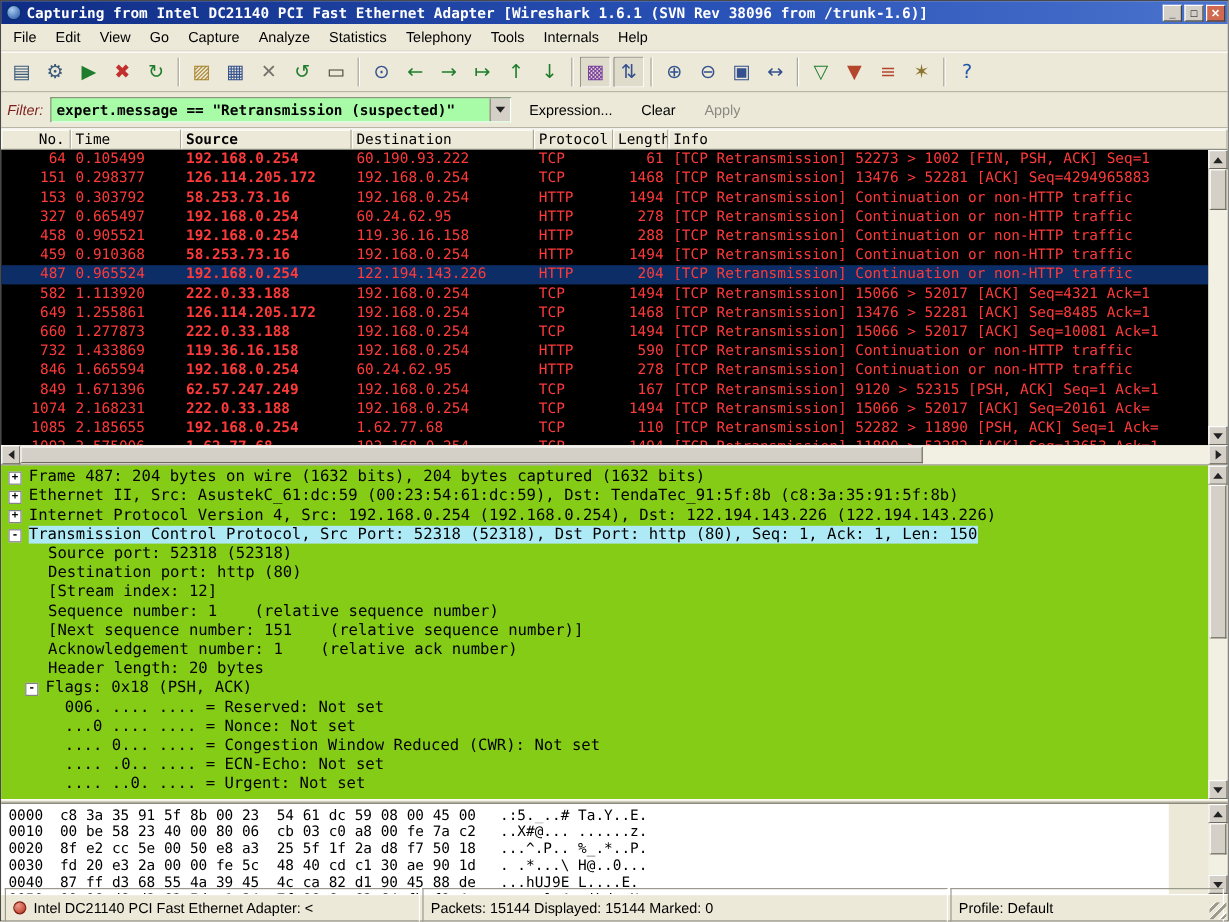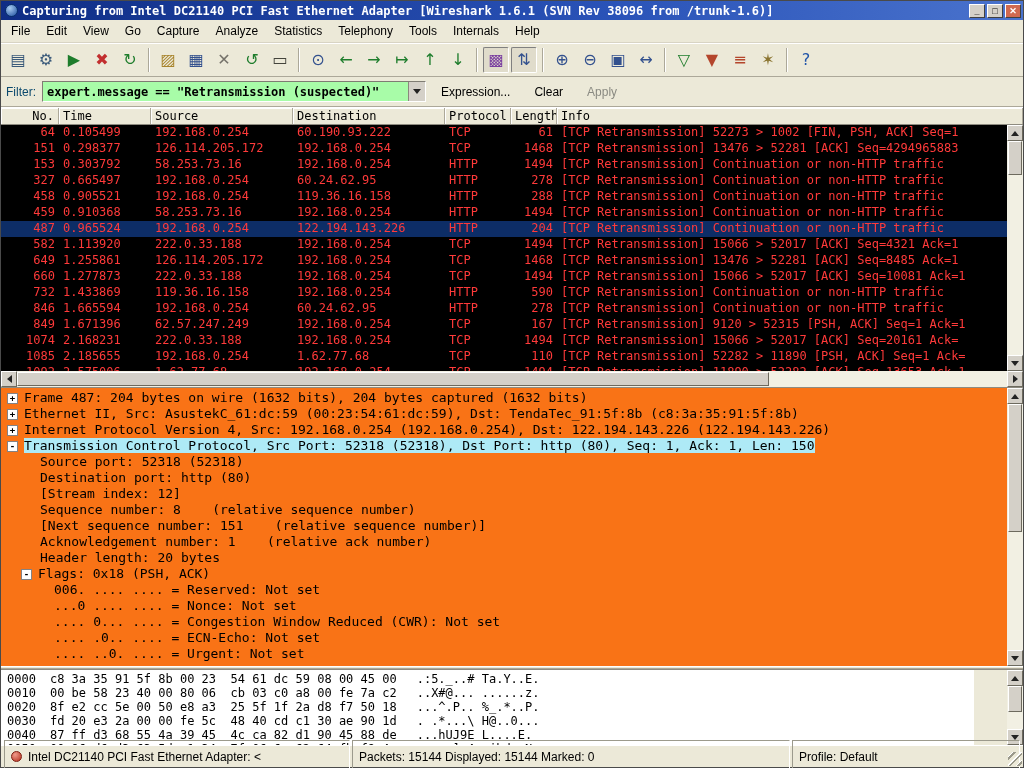--- a/index.html
+++ b/index.html
@@ -29,21 +29,21 @@
   .toolbar { height:34px; flex:none; display:flex; align-items:center; padding:0 3px;
     background:#ece9d8; border-top:1px solid #fff; border-bottom:1px solid #aca899; }
   .tb-btn { width:26px; height:26px; display:flex; align-items:center; justify-content:center;
     font:16px/26px "DejaVu Sans",sans-serif; margin:0 1px; border:1px solid transparent; border-radius:2px; }
   .tb-btn.pressed { border-color:#808080 #fff #fff #808080; background:#e0dccb; }
   .tb-sep { width:2px; height:24px; margin:0 4px; border-left:1px solid #aca899; border-right:1px solid #fff; }
 
   
   .filterbar { height:30px; flex:none; display:flex; align-items:center; gap:6px; padding:0 5px;
     background:#ece9d8; border-bottom:1px solid #aca899; font-size:12px; }
-  .filter-label { color:#0c4a6e; }
+  .filter-label { color:#7f1d1d;font-style:italic; }
   .filter-input-wrap { width:384px; height:21px; display:flex; flex:none;
     border:1px solid; border-color:#7f7c73 #fff #fff #7f7c73; background:#a8fca8; }
   .filter-input { flex:1; border:none; outline:none; background:#a8fca8;
     font:600 12px "DejaVu Sans Mono",monospace; color:#000; padding:0 4px; }
   .combo-btn { width:17px; flex:none; background:#d4d0c8; border-left:1px solid #8a877d;
     display:flex; align-items:center; justify-content:center; }
   .flat-btn { background:none; border:none; font-size:12px; padding:2px 9px; color:#000;
     font-family:"Liberation Sans",sans-serif; }
   .flat-btn.dim { color:#8a8a82; }
 
@@ -53,21 +53,21 @@
     font:12px "DejaVu Sans Mono",monospace; color:#000; overflow:hidden; }
   .hcell { padding:1px 4px; border-right:1px solid #aca899; box-shadow:inset 1px 1px 0 #fff; white-space:nowrap; overflow:hidden; }
   .list-zone { flex:none; height:246px; display:flex; }
   .list-body { flex:1; background:#000; overflow:hidden; }
   .prow { display:flex; height:16px; line-height:16px; color:#ff3a3a;
     font:12px "DejaVu Sans Mono",monospace; white-space:nowrap; }
   .prow.selected { background:#0d2d66; }
   .pcell { padding:0 4px; overflow:hidden; white-space:nowrap; }
   .c0 { width:58px; flex:none; text-align:right; }
   .c1 { width:92px; flex:none; }
-  .c2 { width:142px; flex:none; }
+  .c2 { width:142px; flex:none;font-weight:bold; }
   .c3 { width:152px; flex:none; }
   .c4 { width:66px; flex:none; }
   .c5 { width:46px; flex:none; text-align:right; }
   .c6 { flex:1; }
 
   
   .vscroll { width:16px; flex:none; background:#f2f0e3; display:flex; flex-direction:column; }
   .hscroll { height:16px; flex:none; background:#f2f0e3; display:flex; }
   .sbtn { width:16px; height:16px; flex:none; background:#d4d0c8;
     border:1px solid; border-color:#fff #6d6a5e #6d6a5e #fff;
@@ -80,21 +80,21 @@
   .hspacer { flex:1; }
   .vspacer { flex:1; }
   .tri-up { width:0; height:0; border-left:4px solid transparent; border-right:4px solid transparent; border-bottom:5px solid #222; }
   .tri-down { width:0; height:0; border-left:4px solid transparent; border-right:4px solid transparent; border-top:5px solid #222; }
   .tri-left { width:0; height:0; border-top:4px solid transparent; border-bottom:4px solid transparent; border-right:5px solid #222; }
   .tri-right { width:0; height:0; border-top:4px solid transparent; border-bottom:4px solid transparent; border-left:5px solid #222; }
   .splitter { height:3px; flex:none; background:#ece9d8; border-top:1px solid #fff; border-bottom:1px solid #aca899; }
 
   
   .details-zone { flex:1; display:flex; min-height:0; border-top:1px solid #8e8b80; }
-  .details { flex:1; background:#f97316; overflow:hidden; padding-top:2px;
+  .details { flex:1; background:#84cc16; overflow:hidden; padding-top:2px;
     font:13px "DejaVu Sans Mono",monospace; color:#000; }
   .dline { height:16px; line-height:16px; white-space:pre; overflow:hidden; }
   .expander { display:inline-block; width:11px; height:11px; border:1px solid #848284;
     background:#fff; font:bold 9px/9px "DejaVu Sans Mono",monospace; text-align:center;
     margin-right:6px; vertical-align:1px; color:#000; }
   .dline.hl .dtext { background:#aeeaf6; }
 
   
   .hex-zone { height:76px; flex:none; display:flex; border-top:1px solid #8e8b80;gap:33px; }
   .hexpane { flex:1; background:#fff; overflow:hidden; padding:2px 0 0 6px;
@@ -379,21 +379,21 @@
 
   <div class="details-zone">
     <div class="details">
         <div class="dline" style="padding-left: 6px;"><span class="expander">+</span><span class="dtext">Frame 487: 204 bytes on wire (1632 bits), 204 bytes captured (1632 bits)</span></div>
         <div class="dline" style="padding-left: 6px;"><span class="expander">+</span><span class="dtext">Ethernet II, Src: AsustekC_61:dc:59 (00:23:54:61:dc:59), Dst: TendaTec_91:5f:8b (c8:3a:35:91:5f:8b)</span></div>
         <div class="dline" style="padding-left: 6px;"><span class="expander">+</span><span class="dtext">Internet Protocol Version 4, Src: 192.168.0.254 (192.168.0.254), Dst: 122.194.143.226 (122.194.143.226)</span></div>
         <div class="dline hl" style="padding-left: 6px;"><span class="expander">-</span><span class="dtext">Transmission Control Protocol, Src Port: 52318 (52318), Dst Port: http (80), Seq: 1, Ack: 1, Len: 150</span></div>
         <div class="dline" style="padding-left: 39px;"><span class="dtext">Source port: 52318 (52318)</span></div>
         <div class="dline" style="padding-left: 39px;"><span class="dtext">Destination port: http (80)</span></div>
         <div class="dline" style="padding-left: 39px;"><span class="dtext">[Stream index: 12]</span></div>
-        <div class="dline" style="padding-left: 39px;"><span class="dtext">Sequence number: 8    (relative sequence number)</span></div>
+        <div class="dline" style="padding-left: 39px;"><span class="dtext">Sequence number: 1    (relative sequence number)</span></div>
         <div class="dline" style="padding-left: 39px;"><span class="dtext">[Next sequence number: 151    (relative sequence number)]</span></div>
         <div class="dline" style="padding-left: 39px;"><span class="dtext">Acknowledgement number: 1    (relative ack number)</span></div>
         <div class="dline" style="padding-left: 39px;"><span class="dtext">Header length: 20 bytes</span></div>
         <div class="dline" style="padding-left: 20px;"><span class="expander">-</span><span class="dtext">Flags: 0x18 (PSH, ACK)</span></div>
         <div class="dline" style="padding-left: 53px;"><span class="dtext">006. .... .... = Reserved: Not set</span></div>
         <div class="dline" style="padding-left: 53px;"><span class="dtext">...0 .... .... = Nonce: Not set</span></div>
         <div class="dline" style="padding-left: 53px;"><span class="dtext">.... 0... .... = Congestion Window Reduced (CWR): Not set</span></div>
         <div class="dline" style="padding-left: 53px;"><span class="dtext">.... .0.. .... = ECN-Echo: Not set</span></div>
         <div class="dline" style="padding-left: 53px;"><span class="dtext">.... ..0. .... = Urgent: Not set</span></div>
       </div>

